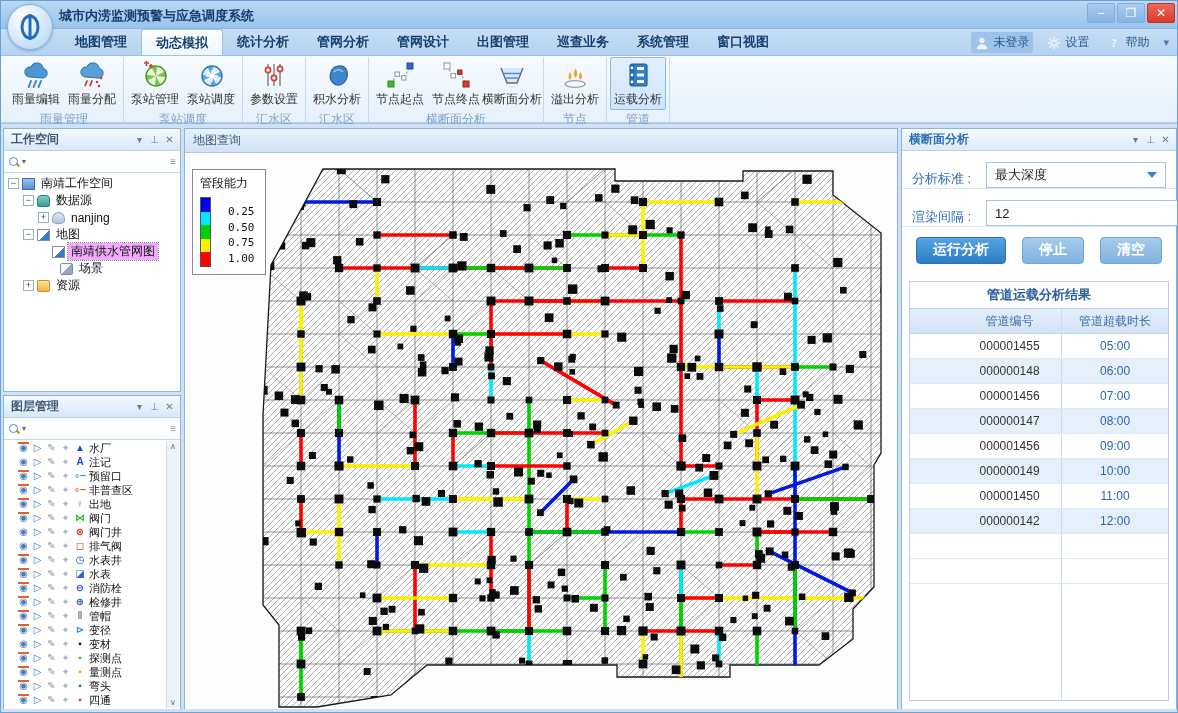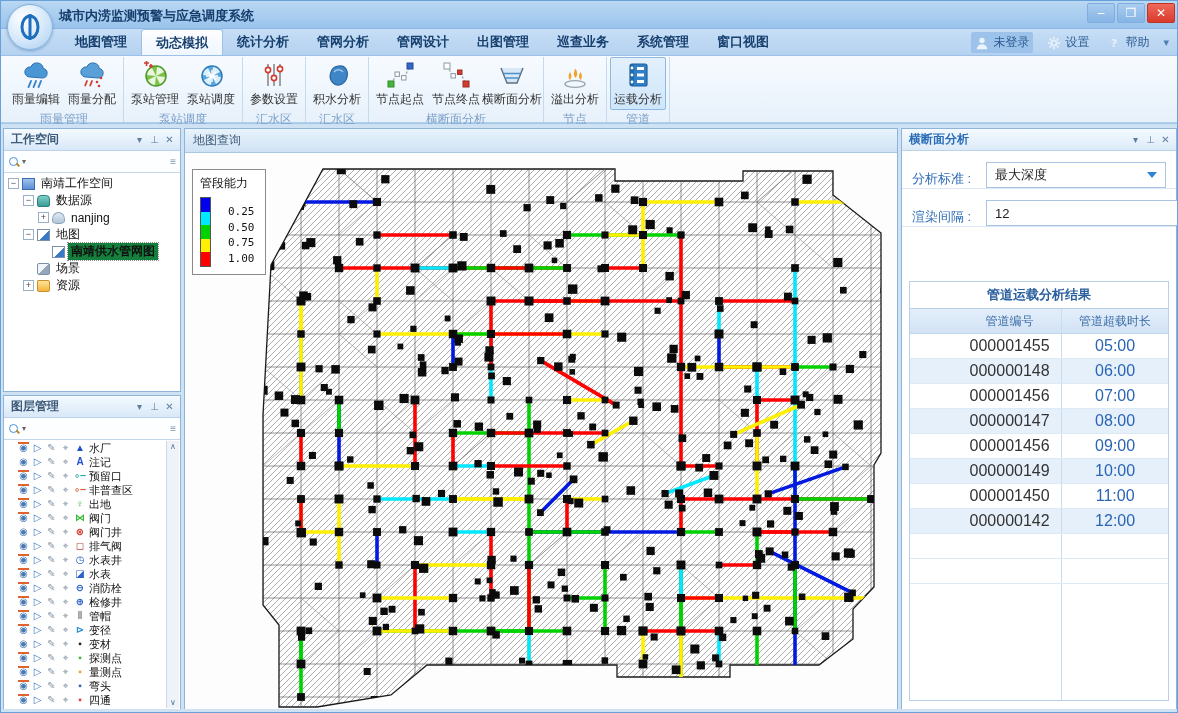--- a/index.html
+++ b/index.html
@@ -47,21 +47,21 @@
   .mag::before { content:""; position:absolute; left:1px; top:1px; width:7px; height:7px; border:1.6px solid #4a90d9; border-radius:50%; }
   .mag::after { content:""; position:absolute; left:8px; top:8px; width:4px; height:1.8px; background:#b88427; transform:rotate(45deg); }
   .mag-caret { font-size:8px; color:#666; margin-right:4px; }
   .search-space { flex:1; }
   .hamb { color:#7b94ad; font-size:10px; letter-spacing:0; line-height:6px; }
 
   
   #tree { position:absolute; left:0; top:44px; right:0; bottom:0; background:#fff; overflow:hidden; padding-top:2px; }
   .tree-row { height:17px; display:flex; align-items:center; white-space:nowrap; cursor:default; }
   .tree-row .tree-label { font-size:12px; color:#111; padding:0 3px; }
-  .tree-row.selected .tree-label { background:#15803d; outline:1px dotted #8a8a8a;font-weight:bold; }
+  .tree-row.selected .tree-label { background:#f0abfc; outline:1px dotted #8a8a8a; }
   .expander { width:11px; height:11px; border:1px solid #9ab0c6; background:#fff; color:#444; font-size:9px; line-height:9px; text-align:center; margin-right:3px; flex:none; }
   .expander.hidden { visibility:hidden; }
   .ti { width:13px; height:12px; margin-right:3px; flex:none; display:inline-block; }
   .ti-workspace { background:linear-gradient(#9dc2ec,#5b8ed6); border:1px solid #3a6db5; }
   .ti-datasource { background:linear-gradient(#7fd0ca,#3a9c96); border:1px solid #2e7f7a; border-radius:4px 4px 2px 2px; }
   .ti-database { background:linear-gradient(#e3ecf5,#b0c3d6); border:1px solid #8aa2bb; border-radius:50% 50% 40% 40%/60% 60% 30% 30%; }
   .ti-maps,.ti-map { background:linear-gradient(135deg,#ffffff 55%,#3a78c8 55%); border:1px solid #7d8fa5; }
   .ti-scene { background:linear-gradient(135deg,#f2f5f8 50%,#94a7ba 50%); border:1px solid #7d8fa5; border-radius:2px; }
   .ti-folder { position:relative; background:linear-gradient(#ffe49a,#f5b43c); border:1px solid #c9902e; border-radius:1px 2px 2px 2px; margin-top:1px; }
 
@@ -101,21 +101,21 @@
   .btn { height:27px; border-radius:4px; color:#fff; font-size:14px; font-weight:bold; display:flex; align-items:center; justify-content:center; cursor:default; }
   .btn.primary { width:96px; background:linear-gradient(#55a3e0,#2e7ec7); border:1px solid #2d74b4; }
   .btn.secondary { width:66px; background:linear-gradient(#a6cbec,#7fb2e0); border:1px solid #6fa4d4; }
 
   .rtable { position:absolute; left:7px; right:7px; top:152px; bottom:8px; border:1px solid #b7cfe8; display:flex; flex-direction:column; background:#fff; }
   .rtable-title { height:27px; display:flex; align-items:center; justify-content:center; font-size:13px; font-weight:bold; color:#2a5f9e; border-bottom:1px solid #b7cfe8; }
   .rtable-head { height:25px; display:flex; background:linear-gradient(#e3eefa,#d2e3f5); border-bottom:1px solid #c2d6ec; font-size:12px; color:#3c6ea8; }
   .rtable-head div { display:flex; align-items:center; justify-content:center; }
   .tc1 { width:59%; border-right:1px solid #c9dcf0;padding-left:48px; }
   .tc2 { width:41%; }
-  .trow { height:25px; display:flex; font-size:16px; border-bottom:1px solid #dce9f6; }
+  .trow { height:25px; display:flex; font-size:12px; border-bottom:1px solid #dce9f6; }
   .trow.alt { background:#e6f0fb; }
   .trow .tc1 { display:flex; align-items:center; justify-content:center; color:#333; }
   .trow .tc2 { display:flex; align-items:center; justify-content:center; color:#2a64b4; }
   .trow.filler { flex:1; border-bottom:none; }
 
   .bottom-strip { position:absolute; left:0; right:0; bottom:0; height:3px; background:#cfe2f3; }
 </style>
 </head>
 <body>
 
@@ -353,21 +353,21 @@
           <div class="tree-row" style="padding-left: 19px;">
             <span class="expander">−</span>
             <span class="ti ti-maps"></span>
             <span class="tree-label">地图</span>
           </div>
           <div class="tree-row selected" style="padding-left: 34px;">
             <span class="expander hidden"></span>
             <span class="ti ti-map"></span>
             <span class="tree-label">南靖供水管网图</span>
           </div>
-          <div class="tree-row" style="padding-left: 19px;">
+          <div class="tree-row" style="padding-left: 19px; margin-left: 23px;">
             <span class="expander hidden"></span>
             <span class="ti ti-scene"></span>
             <span class="tree-label">场景</span>
           </div>
           <div class="tree-row" style="padding-left: 19px;">
             <span class="expander">+</span>
             <span class="ti ti-folder"></span>
             <span class="tree-label">资源</span>
           </div>
         </div>
@@ -1296,20 +1296,25 @@
       </div>
 
       <div class="field-row">
         <div class="field-label">渲染间隔 :</div>
         <div class="interval-box">
           <input type="text" value="12" style="">
 
         </div>
       </div>
 
+      <div class="btn-row">
+        <div class="btn primary">运行分析</div>
+        <div class="btn secondary">停止</div>
+        <div class="btn secondary">清空</div>
+      </div>
 
       <div class="rtable">
         <div class="rtable-title">管道运载分析结果</div>
         <div class="rtable-head">
           <div class="tc1">管道编号</div>
           <div class="tc2">管道超载时长</div>
         </div>
         <div id="tbody" style="display:flex;flex-direction:column;flex:1;">
             <div class="trow">
               <div class="tc1">000001455</div>

